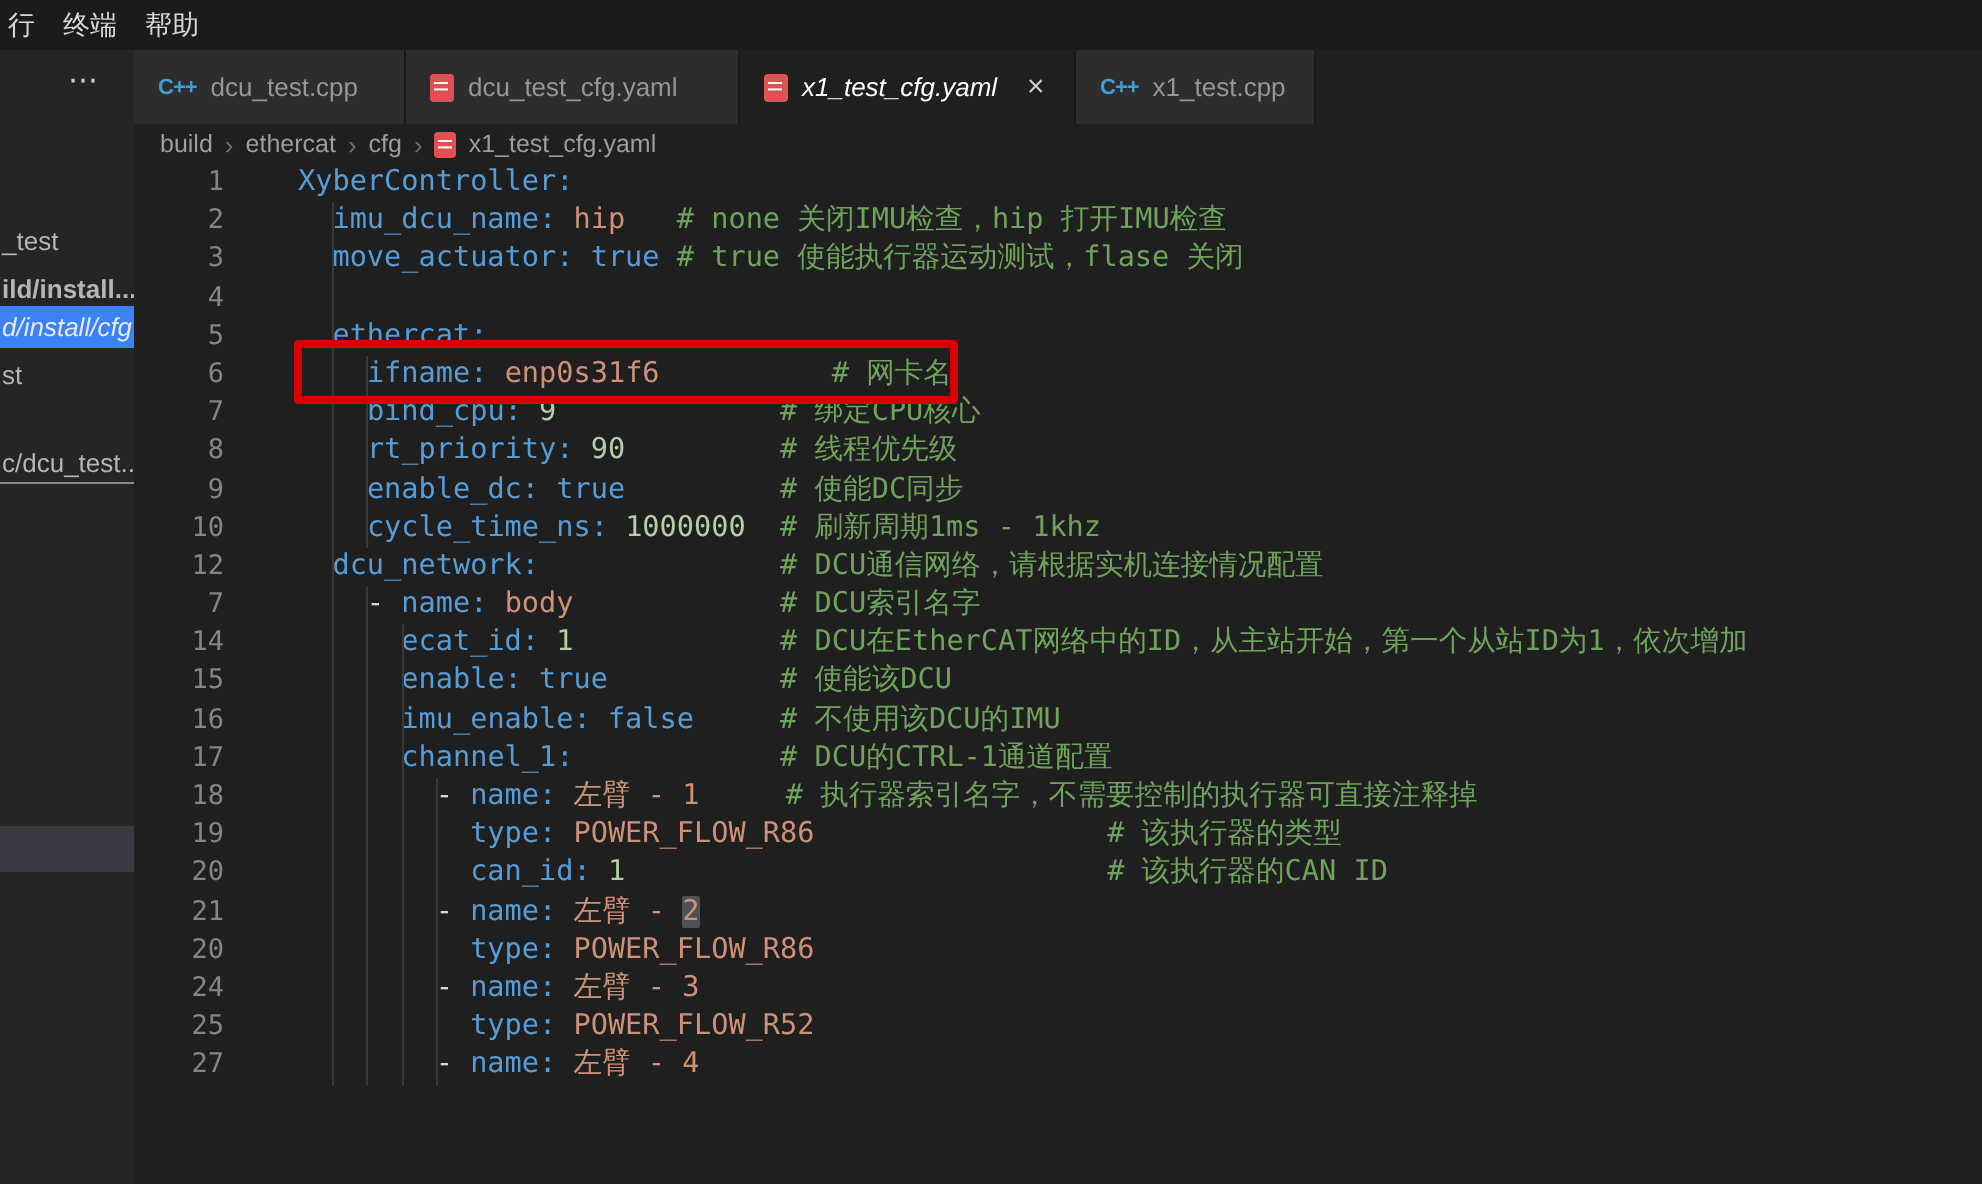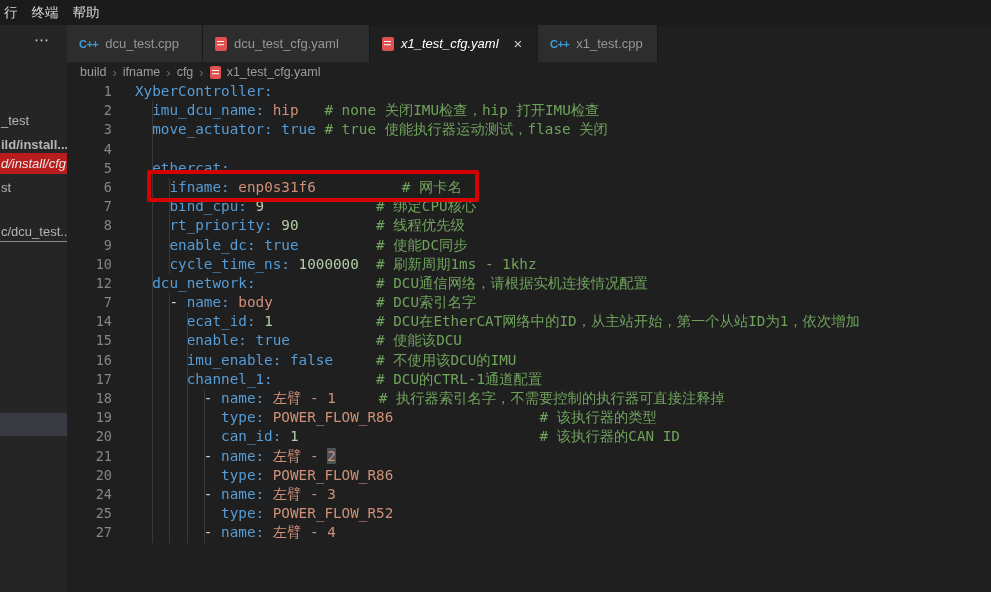--- a/index.html
+++ b/index.html
@@ -13,21 +13,21 @@
              color:#d8d8d8; font-size:13.5px; z-index:5; }
   .menubar .mitem { cursor:default; }
 
   
   .sidebar { position:absolute; left:0; top:25px; width:67px; bottom:0; background:#252526;
              overflow:hidden; color:#b5b5b5; font-size:13px; z-index:4; }
   .sb-ellipsis { position:absolute; left:34px; top:6px; color:#cfcfcf; font-size:15px;
                  letter-spacing:1px; cursor:pointer; }
   .sb-item { position:absolute; left:0; width:100%; height:21px; line-height:21px;
              padding-left:1px; white-space:nowrap; overflow:hidden; cursor:pointer; }
-  .sb-item.sel { background:#b91c1c; color:#e8e8e8; font-style:italic; }
+  .sb-item.sel { background:#3b82f6; color:#e8e8e8; font-style:italic; }
   .sb-item.und { border-bottom:1px solid #8a8a8a; }
   .sb-item.emptyrow { background:#393941; height:23px; }
 
   
   .main { position:absolute; left:67px; top:25px; right:0; bottom:0; }
 
   
   .tabbar { position:relative; height:37px; background:#1f1f1f; display:flex; }
   .tab { height:37px; display:flex; align-items:center; gap:7px; padding:0 10px 0 12px;
          background:#2d2d2d; border-right:1px solid #191919; color:#969696; font-size:13px;
@@ -50,21 +50,21 @@
   .crumb { cursor:pointer; }
   .crumb-sep { color:#6e6e6e; font-size:13px; }
   .breadcrumb .yaml-icon { width:11px; height:13px; }
 
   
   .editor { position:absolute; left:0; top:57px; right:0; bottom:0; background:#1f1f1f;
             overflow:hidden; font-family:"DejaVu Sans Mono", monospace; font-size:14.3px; }
   .row { position:relative; height:19.2px; line-height:19.2px; display:flex; white-space:pre; }
   .gutter { flex:0 0 45px; text-align:right; color:#858585; font-size:13.5px; }
   .row.current .gutter { color:#c6c6c6; }
-  .code { position:relative; margin-left:23px; flex:1; }
+  .code { position:relative; margin-left:37px; flex:1; }
   .row.current::after { content:""; position:absolute; left:55px; right:0; top:0; bottom:0;
                         border-top:1px solid #3f3f3f; border-bottom:1px solid #3f3f3f;
                         pointer-events:none; }
   .g { position:absolute; top:0; bottom:0; width:1px; background:#383838; }
 
   .tk-p { color:#d4d4d4; }
   .tk-k { color:#569cd6; }
   .tk-b { color:#569cd6; }
   .tk-s { color:#ce9178; }
   .tk-n { color:#b5cea8; }
@@ -114,21 +114,21 @@
           <span class="tab-close">×</span>
         </div>
         <div class="tab" style="flex: 0 0 120px;">
           <span class="cpp-icon">C++</span>
           <span class="tab-label">x1_test.cpp</span>
         </div>
       </div>
     <div class="breadcrumb" id="breadcrumb">
         <span class="crumb">build</span>
         <span class="crumb-sep">›</span>
-        <span class="crumb">ifname</span>
+        <span class="crumb">ethercat</span>
         <span class="crumb-sep">›</span>
         <span class="crumb">cfg</span>
         <span class="crumb-sep">›</span>
         <span class="yaml-icon"></span>
         <span class="crumb">x1_test_cfg.yaml</span>
       </div>
     <div class="editor" id="editor">
       <div class="anno-box"></div>
     <div class="row"><span class="gutter">1</span><span class="code"><span class="tk-k">XyberController:</span></span></div>
         <div class="row"><span class="gutter">2</span><span class="code"><span class="g" style="left: 2ch;"></span><span class="tk-p">  </span><span class="tk-k">imu_dcu_name:</span><span class="tk-p"> </span><span class="tk-s">hip</span><span class="tk-p">   </span><span class="tk-c"># none 关闭IMU检查，hip 打开IMU检查</span></span></div>

